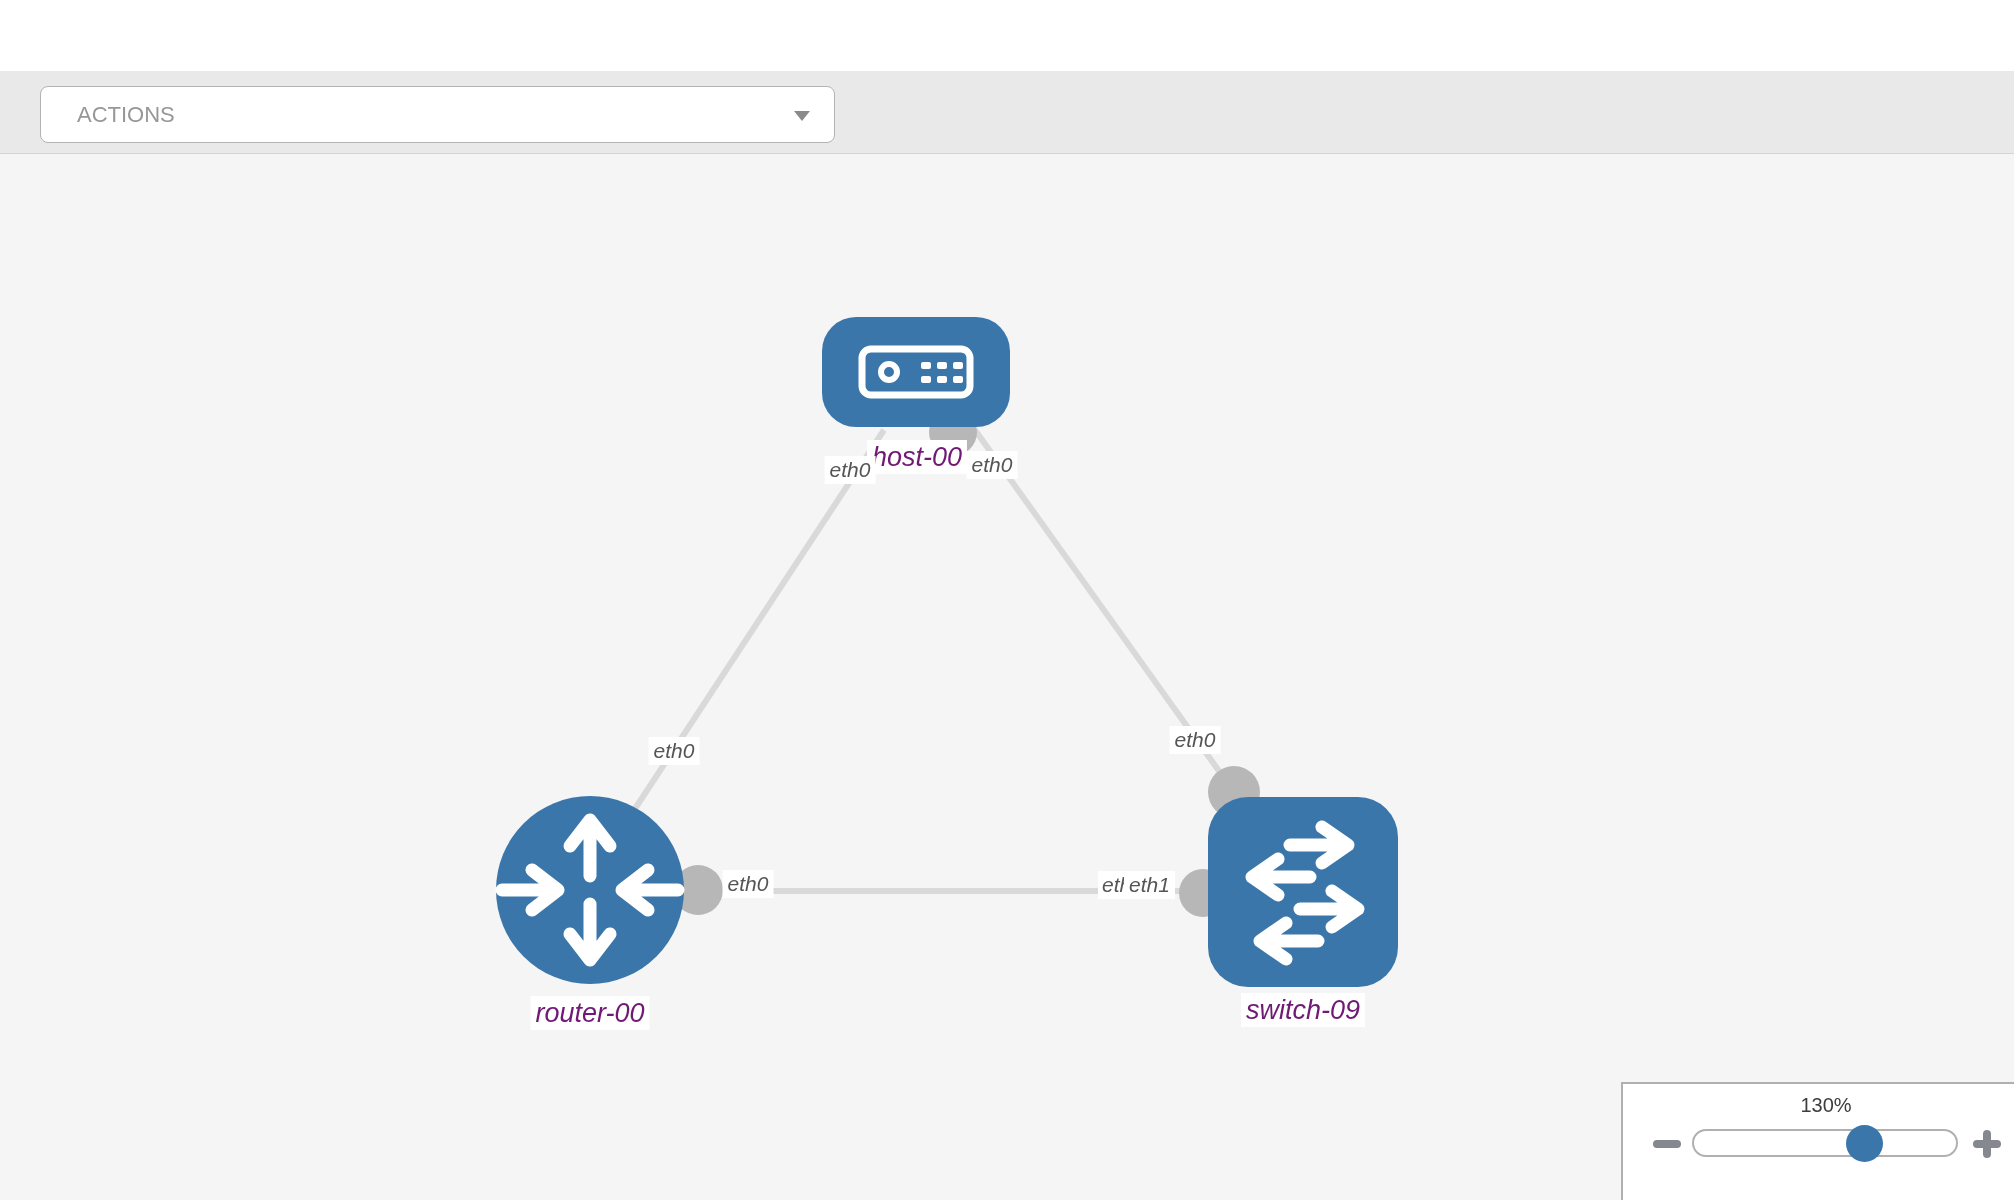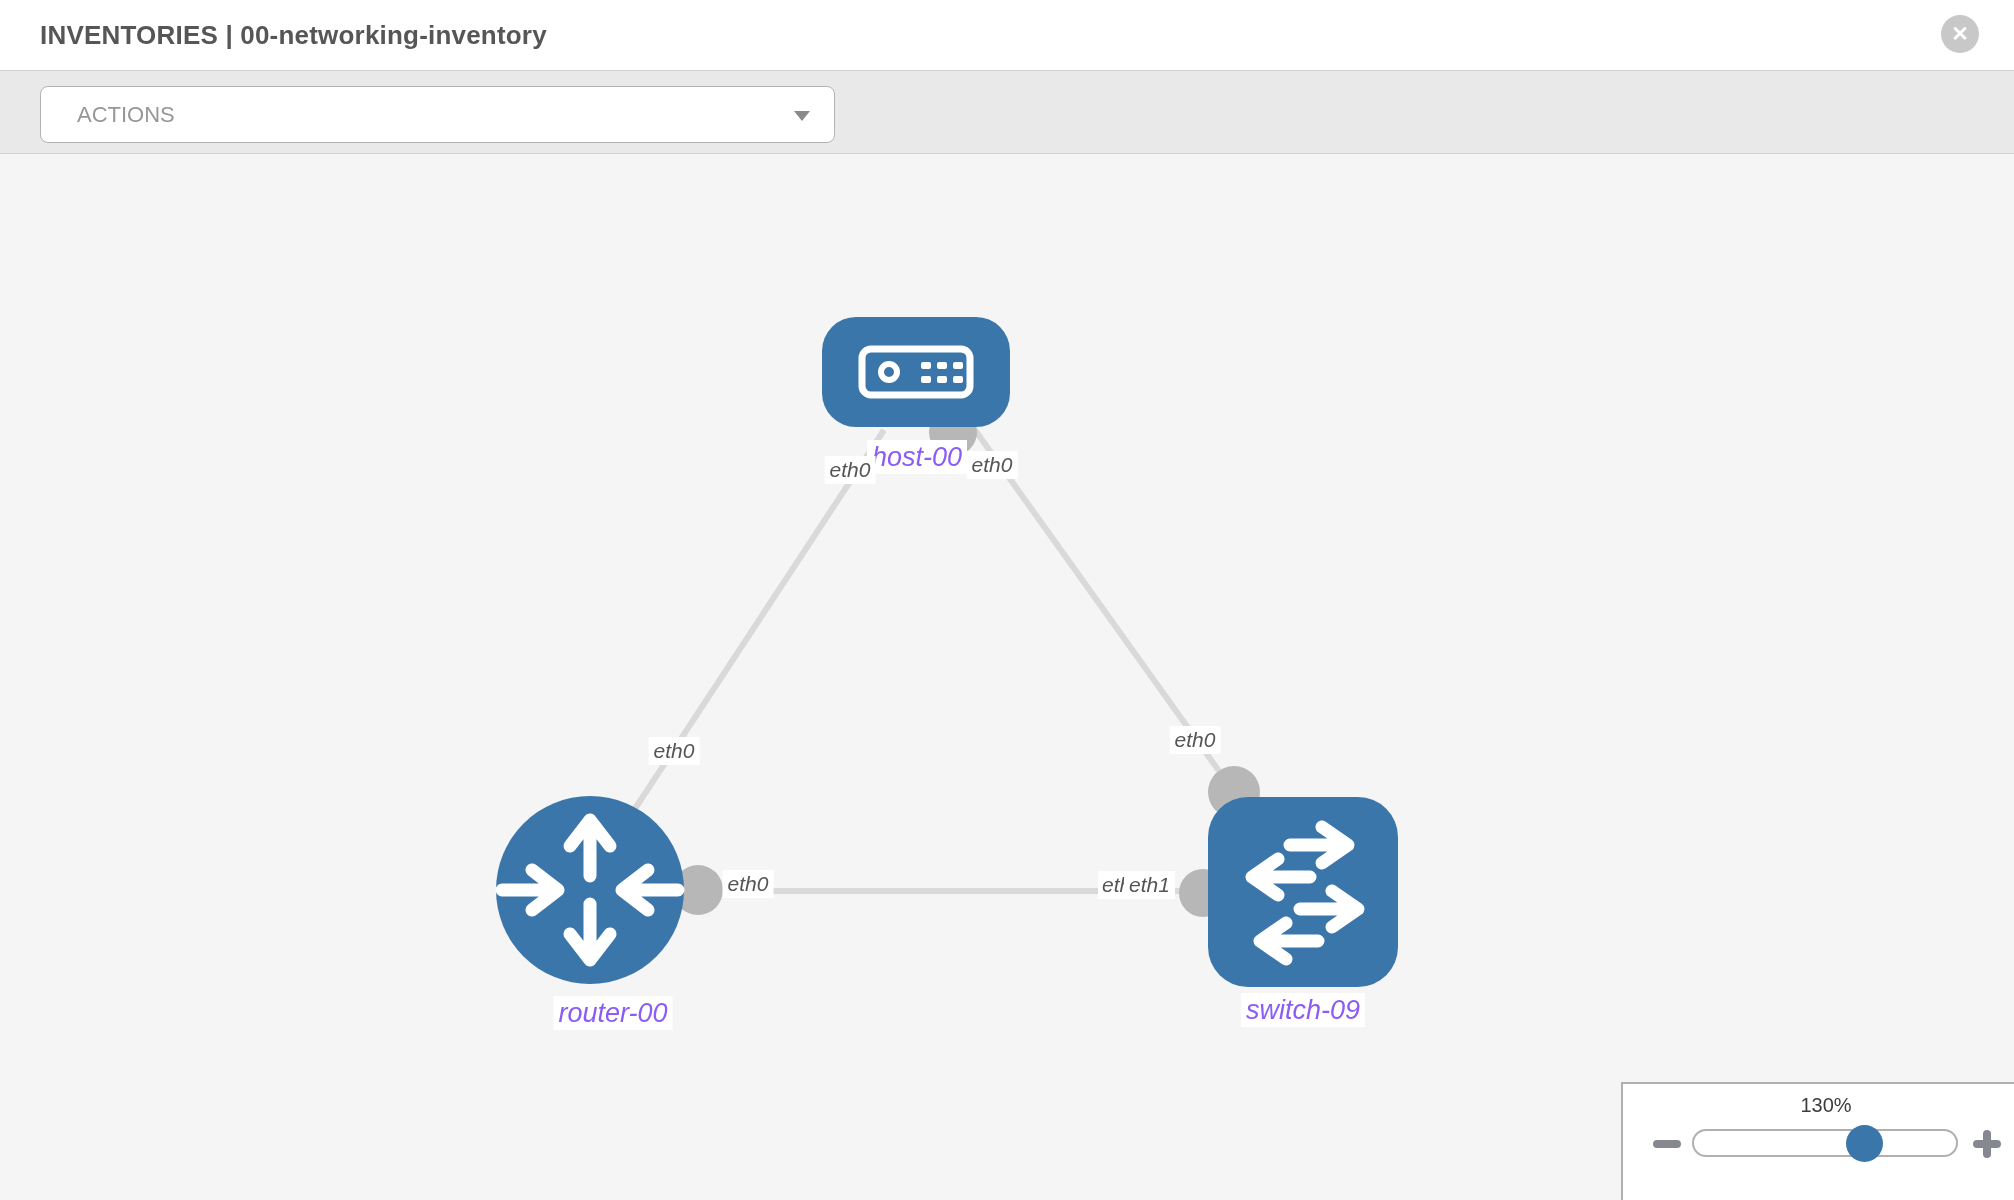--- a/index.html
+++ b/index.html
@@ -31,21 +31,21 @@
   .tool-icon svg{display:block;}
 
   
   .canvas{position:absolute;left:0;top:154px;width:2014px;height:1046px;background:#f5f5f6;}
   .graph{position:absolute;left:0;top:0;}
 
   
   .chip{position:absolute;background:#fff;color:#555;font-size:21px;line-height:26px;
         padding:1px 5px;white-space:nowrap;font-style:italic;}
   .chip.center{transform:translate(-50%,-50%);}
-  .node-label{font-size:27px;line-height:32px;color:#8b5cf6;}
+  .node-label{font-size:27px;line-height:32px;color:#701a75;}
   .chip.clipped{overflow:hidden;width:30px;padding:1px 0 1px 4px;}
 
   
   .zoom-panel{position:absolute;left:1621px;top:1082px;width:440px;height:160px;
               background:#fff;border:2px solid #b0b0b0;box-sizing:border-box;}
   .zoom-value{position:absolute;left:0;top:10px;width:406px;text-align:center;
               font-size:20px;color:#3d3d3d;}
   .zoom-btn{position:absolute;width:44px;height:44px;top:38px;cursor:pointer;}
   .zoom-out{left:22px;} .zoom-in{left:342px;}
   .bar{position:absolute;background:#85898f;border-radius:4px;}
@@ -54,26 +54,20 @@
   .zoom-track{position:absolute;left:69px;top:45px;width:266px;height:28px;background:#fff;
               border:2px solid #b0b0b0;border-radius:16px;box-sizing:border-box;cursor:pointer;}
   .zoom-thumb{position:absolute;left:223px;top:41px;width:37px;height:37px;border-radius:50%;
               background:#3b76ab;cursor:grab;}
 </style>
 </head>
 <body>
 
 <div class="app">
 
-  <div class="header">
-    <div class="title">INVENTORIES | 00-networking-inventory</div>
-    <div class="close-btn">
-      <span>✕</span>
-    </div>
-  </div>
 
   <div class="toolbar">
     <div class="combo combo-actions">
       <span>ACTIONS</span>
       <span class="caret"></span>
     </div>
 
     <div class="tool-icon" style="left:1046px;">
       <svg width="34" height="34" viewBox="0 0 24 24">
         <path fill="#8d939a" d="M22.4 5.1a6.1 6.1 0 0 1-1.6 5.9 6.1 6.1 0 0 1-6.1 1.5L7 20.2a2.4 2.4 0 0 1-3.4-3.4l7.7-7.7a6.1 6.1 0 0 1 1.5-6.1A6.1 6.1 0 0 1 18.7.7l-3.4 3.4.8 3.1 3.1.8z"></path>
@@ -147,21 +141,21 @@
       <div class="chip center" style="left:850px;top:470px;">eth0</div>
       <div class="chip center" style="left:992px;top:465px;">eth0</div>
 
       <div class="chip center" style="left:674px;top:751px;">eth0</div>
       <div class="chip center" style="left:1195px;top:740px;">eth0</div>
 
       <div class="chip center" style="left:748px;top:884px;">eth0</div>
       <div class="chip clipped" style="left:1098px;top:871px;">eth1</div>
       <div class="chip" style="left:1124px;top:871px;">eth1</div>
 
-      <div class="chip center node-label" style="left:613px;top:1013px;">router-00</div>
+      <div class="chip center node-label" style="left:590px;top:1013px;">router-00</div>
       <div class="chip center node-label" style="left:1303px;top:1010px;">switch-09</div>
     </div>
 
     <div class="zoom-panel" style="top:928px;">
       <div class="zoom-value">130%</div>
       <div class="zoom-btn zoom-out">
         <div class="bar h"></div>
       </div>
       <div class="zoom-track"></div>
       <div class="zoom-thumb"></div>

